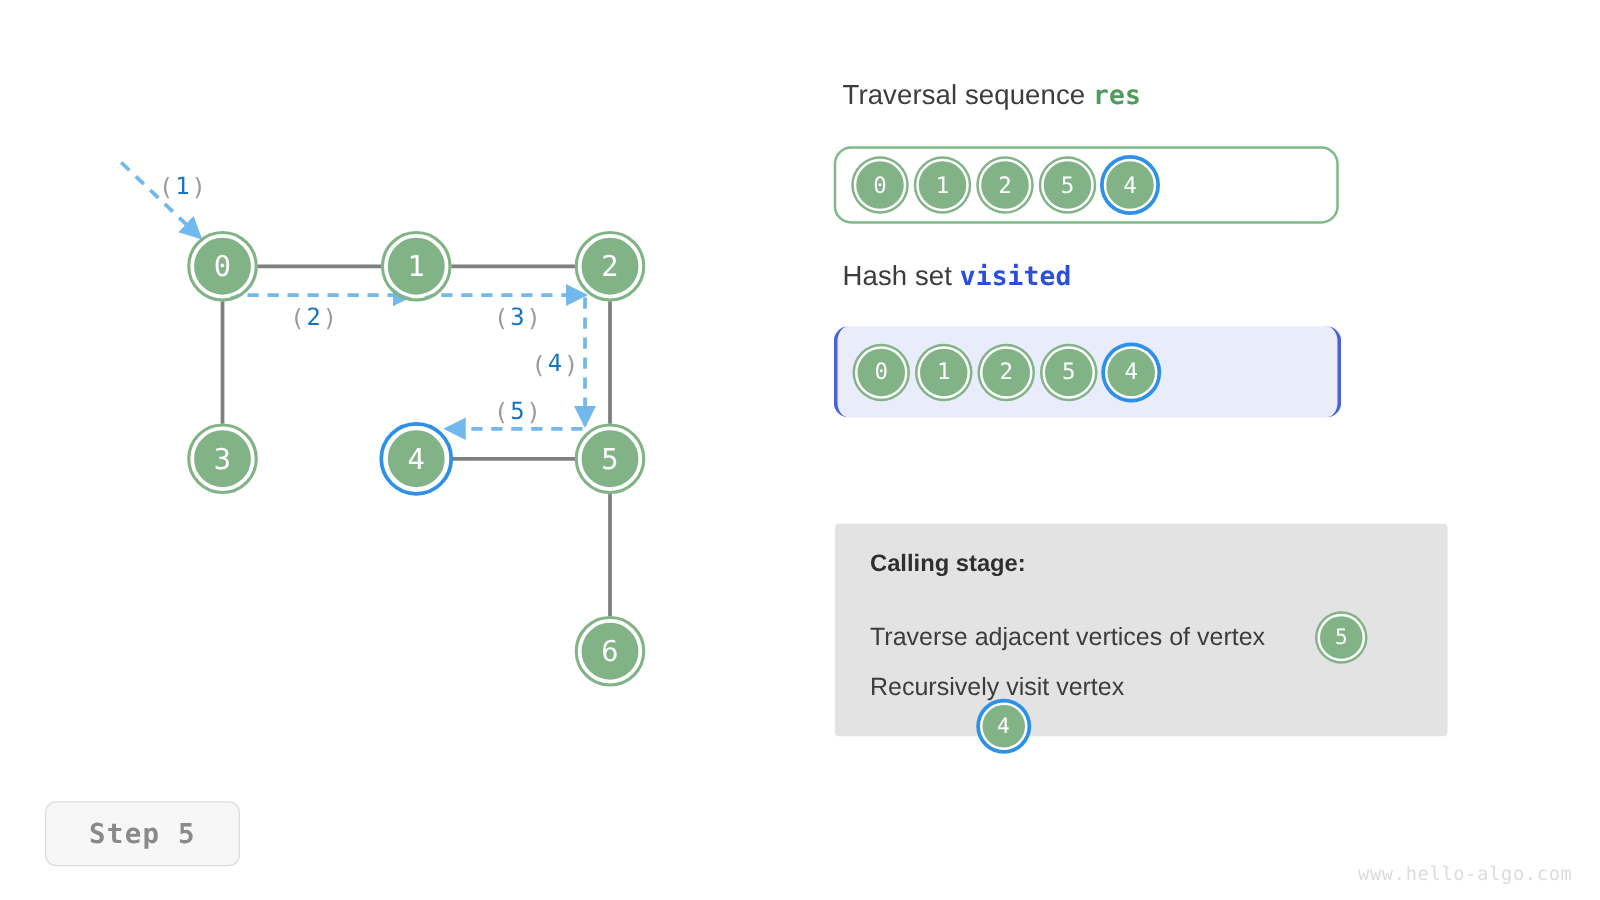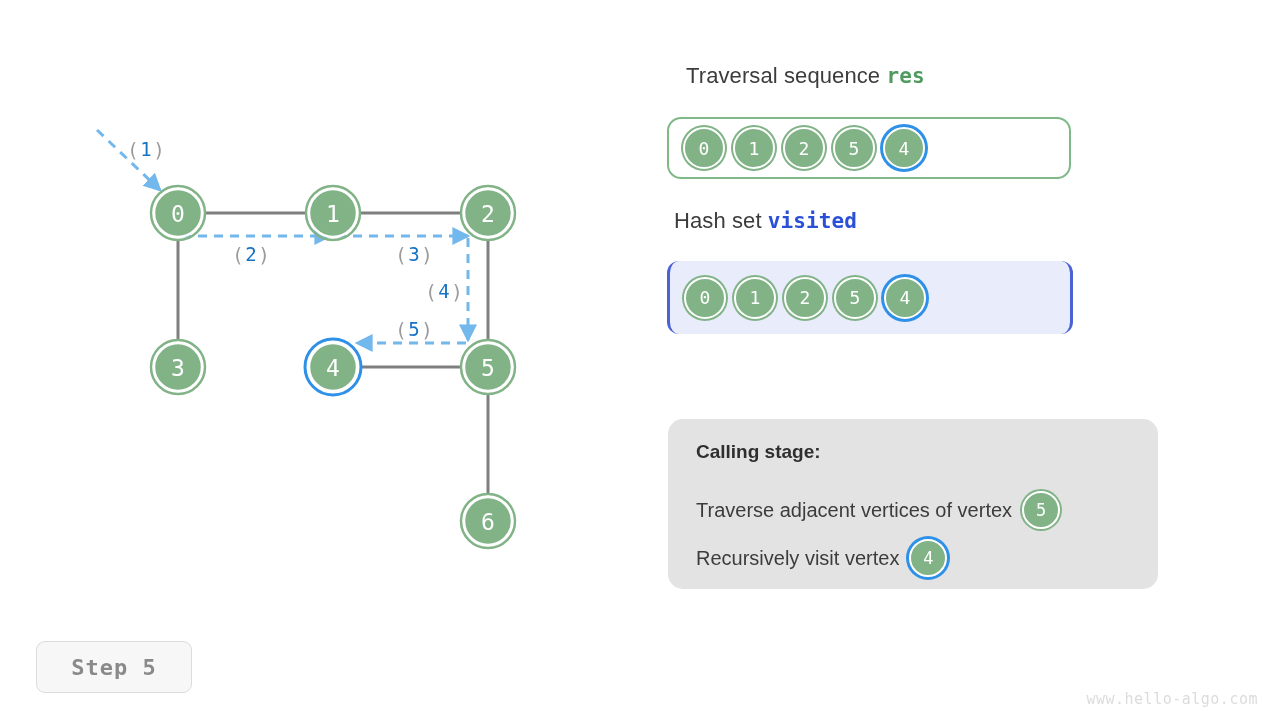--- a/index.html
+++ b/index.html
@@ -64,21 +64,21 @@
     font-size: 21px;
   }
   .section-title .mono-visited {
     font-family: "DejaVu Sans Mono", "Liberation Mono", monospace;
     font-weight: bold;
     color: #2b50d8;
     font-size: 21px;
     margin-top: 36px;
   }
 
-  #res-title { position: absolute; left: 8px; top: 63px; margin-left: 12px; }
+  #res-title { position: absolute; left: 8px; top: 63px; }
   #visited-title { position: absolute; left: 8px; top: 208px; }
 
   
   #res-box {
     position: absolute;
     left: 1px;
     top: 117px;
     width: 404px;
     height: 62px;
     border: 2px solid #7fb987;
@@ -134,42 +134,42 @@
   }
 
   
   #calling-box {
     position: absolute;
     left: 2px;
     top: 419px;
     width: 490px;
     height: 170px;
     background: #e3e3e3;
-    border-radius: 15px;
+    border-radius: 3px;
     box-sizing: border-box;
   }
   #calling-heading {
     position: absolute;
     left: 28px;
     top: 22px;
     font-size: 19px;
     font-weight: bold;
     color: #2f2f2f;
   }
   .calling-line {
     position: absolute;
     left: 28px;
     display: flex;
     align-items: center;
     font-size: 20px;
     color: #3c3c3c;
     white-space: nowrap;
   }
-  #calling-line-1 { top: 72px; }
-  #calling-line-2 { top: 120px; }
+  #calling-line-1 { top: 72px; gap: 32px; }
+  #calling-line-2 { top: 120px; flex-direction: column; }
   .calling-line .badge {
     margin-left: 10px;
     width: 38px;
     height: 38px;
     border-radius: 50%;
     background: #81b387;
     border: 2px solid #ffffff;
     box-shadow: 0 0 0 2px #81b387;
     display: flex;
     align-items: center;

